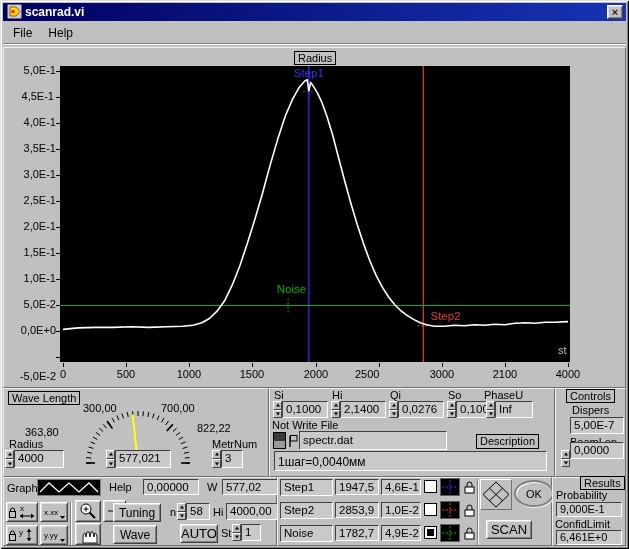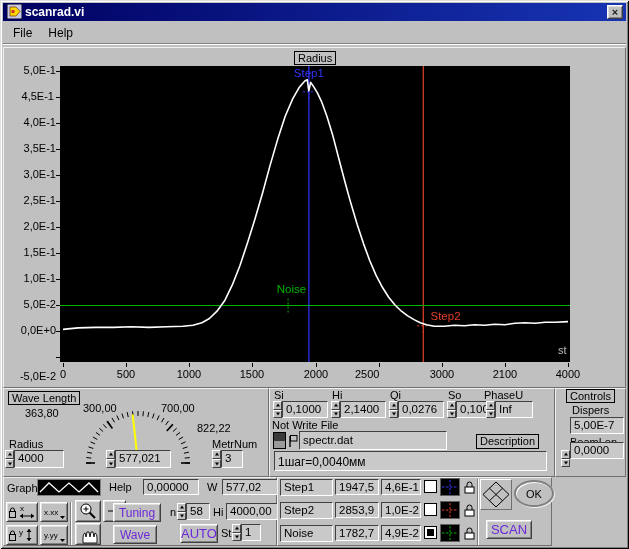--- a/index.html
+++ b/index.html
@@ -23,21 +23,21 @@
   .menu-item { font-size:12px; color:#000; }
   .panel { background:#c0c0c0; border:1px solid; border-color:#f0f0f0 #707070 #707070 #f0f0f0; }
   .lv-label { background:#c0c0c0; border:1px solid #000; font-size:11px; color:#000;
               padding:0 3px; line-height:12px; white-space:nowrap; }
   .free-label { font-size:11px; color:#000; white-space:nowrap; }
   .vbox { background:#c9c9c9; font-size:11.5px; color:#000; padding:1px 0 0 3px;
           border:1px solid; border-color:#404040 #fff #fff #404040; white-space:nowrap; overflow:hidden; }
   .btn3d { background:#c0c0c0; border:1px solid; border-color:#fff #404040 #404040 #fff;
            box-shadow:inset 1px 1px 0 #dfdfdf, inset -1px -1px 0 #808080;
            display:flex; align-items:center; justify-content:center; }
-  .red-btn { color:#6d28d9; font-size:12px; }
+  .red-btn { color:#000000; font-size:12px; }
   .spin { width:9px; display:flex; flex-direction:column; }
   .spin .sb { flex:1; background:#c0c0c0; border:1px solid; border-color:#fff #404040 #404040 #fff;
               position:relative; }
   .spin .sb i { position:absolute; left:50%; top:50%; transform:translate(-50%,-50%);
                 width:0; height:0; border:2.5px solid transparent; }
   .spin .sb.up i { border-bottom:3.5px solid #000; margin-top:-1.5px; }
   .spin .sb.dn i { border-top:3.5px solid #000; margin-top:1.5px; }
   .tick { position:absolute; background:#000; }
   .axis-lab { position:absolute; font-size:11px; color:#000; }
   .checkbox { background:#fff; border:1px solid #000; position:relative; }
@@ -182,21 +182,21 @@
         <line x1="175.74252908230883" y1="59.08716222642029" x2="180.7151385591502" y2="58.56451991008202" stroke="#000" stroke-width="1"></line>
         <line x1="176" y1="64" x2="181" y2="64" stroke="#000" stroke-width="1"></line>
         <line x1="86" y1="63.99999999999999" x2="77" y2="63.99999999999999" stroke="#000" stroke-width="1.6"></line>
         <line x1="103.41015916608895" y1="29.443379127942812" x2="98.05414596829361" y2="22.210598015186655" stroke="#000" stroke-width="1.6"></line>
         <line x1="157.77816343685947" y1="32.049768244950016" x2="163.80149997015565" y2="25.362510435753506" stroke="#000" stroke-width="1.6"></line>
         <line x1="172" y1="64" x2="181" y2="64" stroke="#000" stroke-width="1.6"></line>
         <line x1="128.12516086957038" y1="56.04797783605521" x2="123.64161032611855" y2="15.29386424583818" stroke="#ffff00" stroke-width="2"></line>
       </svg>
     <div class="axis-lab" style="left:79px;top:13px">300,00</div>
     <div class="axis-lab" style="left:157px;top:13px">700,00</div>
-    <div class="axis-lab" style="left:21px;top:18px">363,80</div>
+    <div class="axis-lab" style="left:21px;top:37px">363,80</div>
     <div class="axis-lab" style="left:193px;top:33px">822,22</div>
 
     <div class="abs free-label" style="left:5px;top:49px">Radius</div>
     <div class="abs spin" style="left:1px;top:61px;height:18px">
       <span class="sb up">
           <i></i>
         </span>
       <span class="sb dn">
           <i></i>
         </span>
@@ -446,14 +446,21 @@
       <svg width="30" height="29" viewBox="0 0 30 29">
         <path d="M15,2 L28,14.5 L15,27 L2,14.5 Z" fill="none" stroke="#000"></path>
         <line x1="8.5" y1="8.25" x2="21.5" y2="20.75" stroke="#000"></line>
         <line x1="21.5" y1="8.25" x2="8.5" y2="20.75" stroke="#000"></line>
       </svg>
     </div>
     <div class="abs ok-btn" style="left:236px;top:2px;width:40px;height:27px">OK</div>
     <div class="abs btn3d red-btn" style="left:208px;top:42px;width:46px;height:19px;font-size:13px">SCAN</div>
   </div>
 
+  <div class="abs panel" style="left:552px;top:477px;width:74px;height:69px">
+    <div class="abs lv-label" style="left:27px;top:-2px">Results</div>
+    <div class="abs free-label" style="left:3px;top:11px">Probability</div>
+    <div class="abs vbox" style="left:3px;top:24px;width:66px;height:15px;font-size:11px;padding-top:0">9,000E-1</div>
+    <div class="abs free-label" style="left:2px;top:40px">ConfidLimit</div>
+    <div class="abs vbox" style="left:3px;top:52px;width:66px;height:15px;font-size:11px;padding-top:0">6,461E+0</div>
+  </div>
 
 </div>
 
 </body></html>

